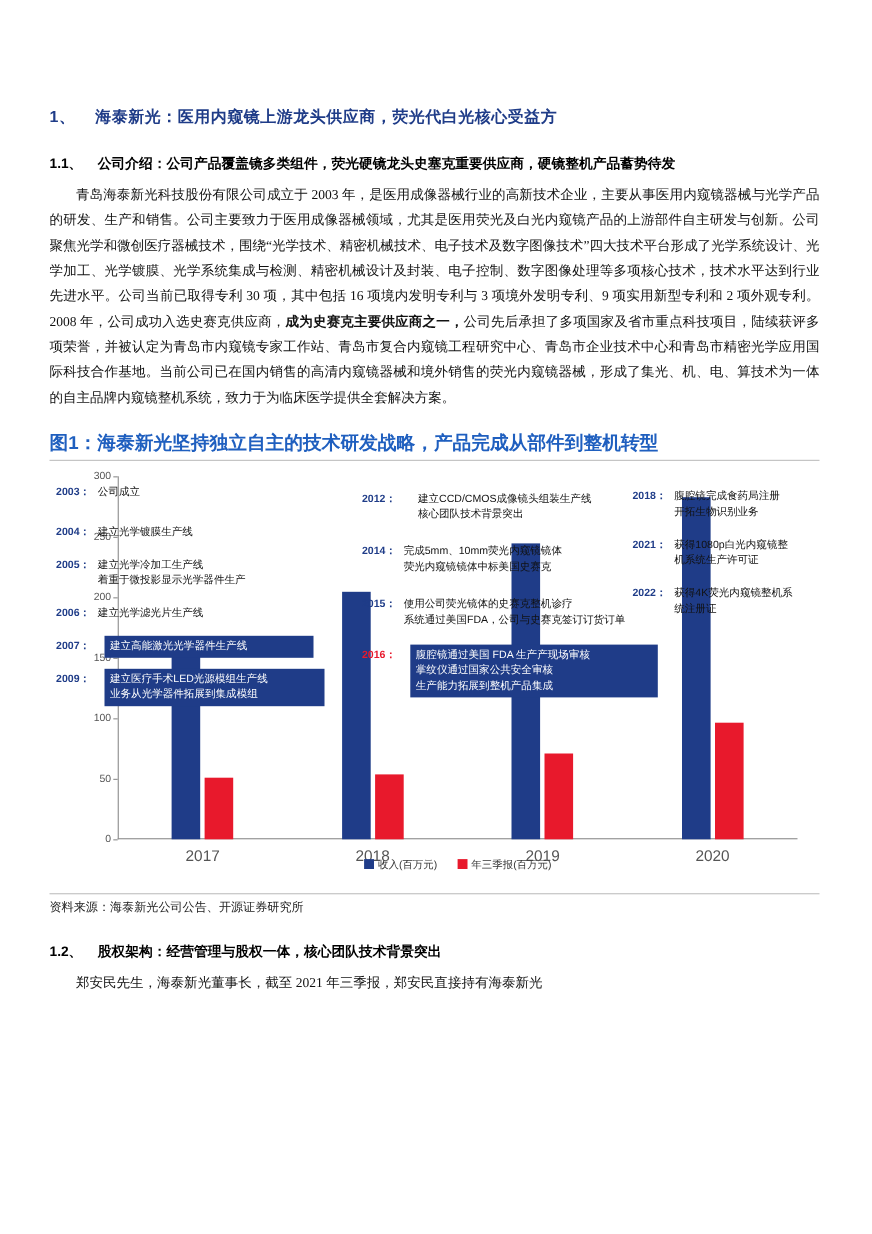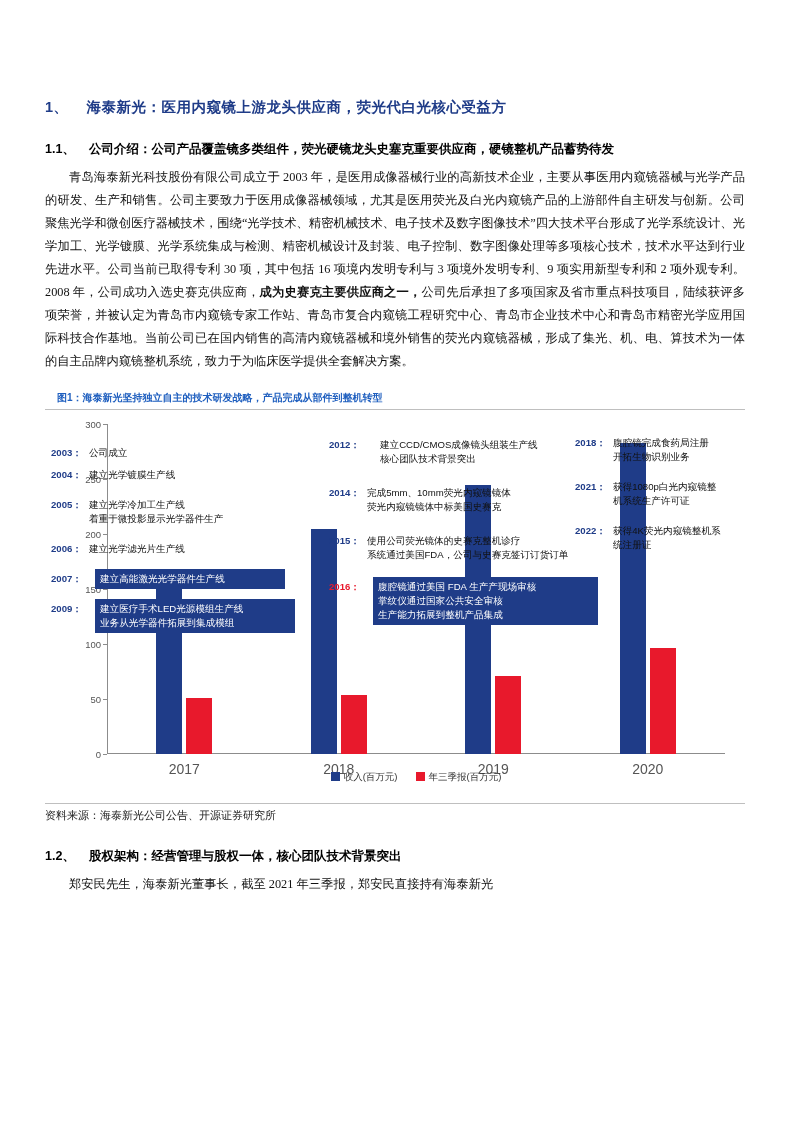--- a/index.html
+++ b/index.html
@@ -45,23 +45,23 @@
     line-height:23px;
     margin:0;
     text-align:justify;
     text-indent:24px;
     color:#111;
   }
   p.body b{font-weight:bold;}
   .fig-title{
     font-family:"Liberation Sans", sans-serif;
     color:#1F5FBF;
-    font-size:10px;
+    font-size:17px;
     font-weight:bold;
-    margin:18px 0 4px 12px;
+    margin:18px 0 4px 0;
   }
   .source{
     font-size:11px;
     color:#222;
     margin-top:4px;
     border-top:1px solid #bfbfbf;
     padding-top:4px;
   }
   
   .chart-wrap{
@@ -192,21 +192,21 @@
           <div class="xtick" style="left: 386.25px;">2019</div>
           <div class="bar rev" style="left: 358.25px; width: 26px; height: 269.5px; background: rgb(31, 60, 136);"></div>
           <div class="bar profit" style="left: 388.25px; width: 26px; height: 78.1px; background: rgb(232, 25, 44);"></div>
           <div class="xtick" style="left: 540.75px;">2020</div>
           <div class="bar rev" style="left: 512.75px; width: 26px; height: 311.3px; background: rgb(31, 60, 136);"></div>
           <div class="bar profit" style="left: 542.75px; width: 26px; height: 105.6px; background: rgb(232, 25, 44);"></div>
           <div class="legend">
             <div><span class="sw" style="background: rgb(31, 60, 136);"></span><span>收入(百万元)</span></div>
             <div><span class="sw" style="background: rgb(232, 25, 44);"></span><span>年三季报(百万元)</span></div>
           </div>
-          <div class="callout callout-row" style="left: -56px; top: 22px; justify-content: center;"><span class="yr blue">2003：</span><span>公司成立</span></div>
+          <div class="callout callout-row" style="left: -56px; top: 8px; justify-content: center;"><span class="yr blue">2003：</span><span>公司成立</span></div>
           <div class="callout callout-row" style="left: -56px; top: 44px;"><span class="yr blue">2004：</span><span>建立光学镀膜生产线</span></div>
           <div class="callout callout-row" style="left: -56px; top: 74px;"><span class="yr blue">2005：</span><span>建立光学冷加工生产线
 着重于微投影显示光学器件生产</span></div>
           <div class="callout callout-row" style="left: -56px; top: 118px;"><span class="yr blue">2006：</span><span>建立光学滤光片生产线</span></div>
           <div class="callout" style="left: -56px; top: 148px;"><span class="yr blue">2007：</span></div>
           <div class="blue-box" style="left: -12px; top: 145px; width: 180px;">建立高能激光光学器件生产线</div>
           <div class="callout" style="left: -56px; top: 178px;"><span class="yr blue">2009：</span></div>
           <div class="blue-box" style="left: -12px; top: 175px; width: 190px;">建立医疗手术LED光源模组生产线
 业务从光学器件拓展到集成模组</div>
           <div class="callout callout-row" style="left: 222px; top: 14px; width: 262px; gap: 20px;"><span class="yr blue">2012：</span><span>建立CCD/CMOS成像镜头组装生产线

